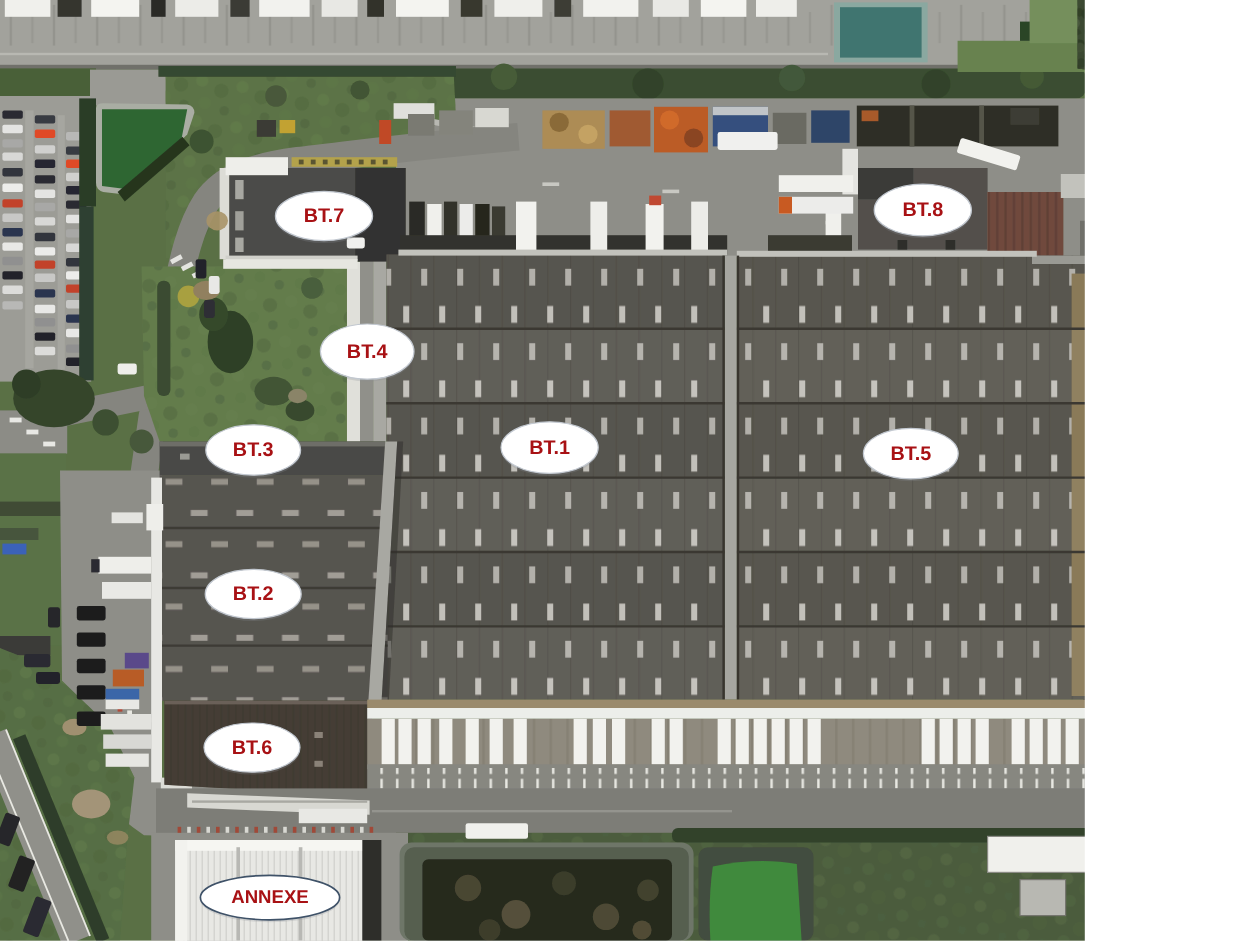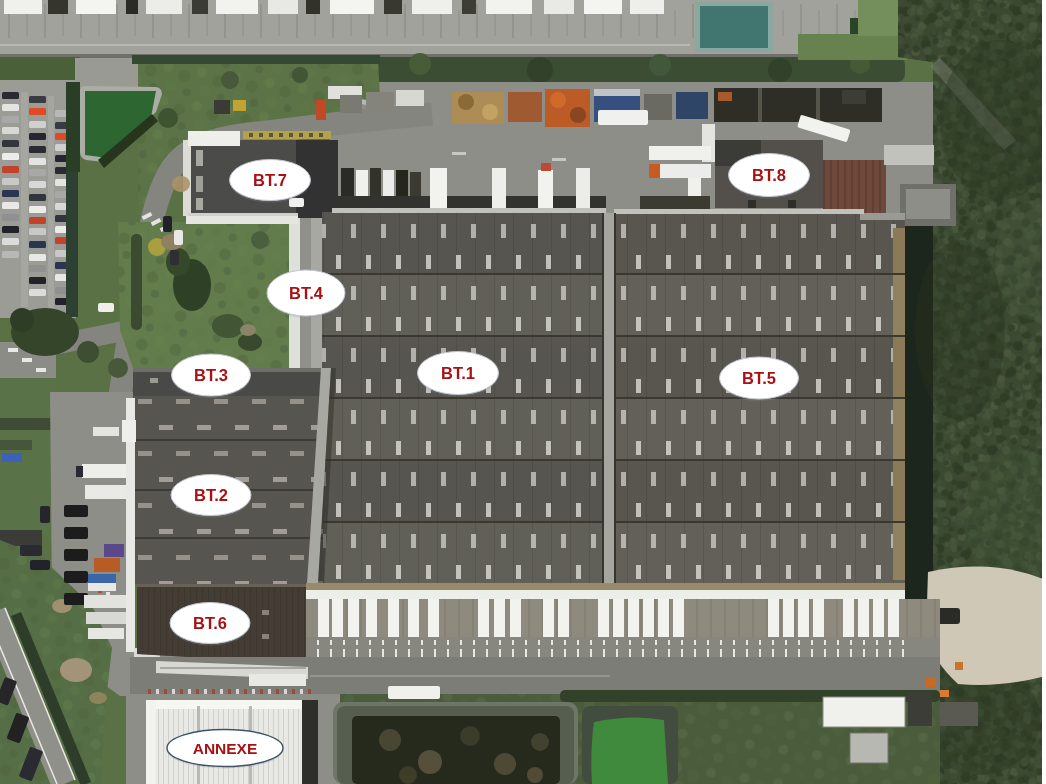--- a/index.html
+++ b/index.html
@@ -1,17 +1,17 @@
 <!DOCTYPE html>
 <html><head>
 <meta charset="utf-8">
 <title>Plan</title>
 <style>
 html,body{margin:0;padding:0;background:#ffffff;font-family:"Liberation Sans",sans-serif;}
-#wrap{width:1042px;height:784px;overflow:hidden;position:relative;text-align:right;}
+#wrap{width:904px;height:784px;overflow:hidden;position:relative;text-align:right;}
 </style>
 </head>
 <body>
 <div id="wrap">
 <svg width="1046" height="784" viewBox="0 0 1046 784">
 <defs>
 <filter id="soft" x="-2%" y="-2%" width="104%" height="104%">
   <feGaussianBlur stdDeviation="0.55"></feGaussianBlur>
 </filter>
 <pattern id="vents1" width="30" height="62" patternUnits="userSpaceOnUse">

